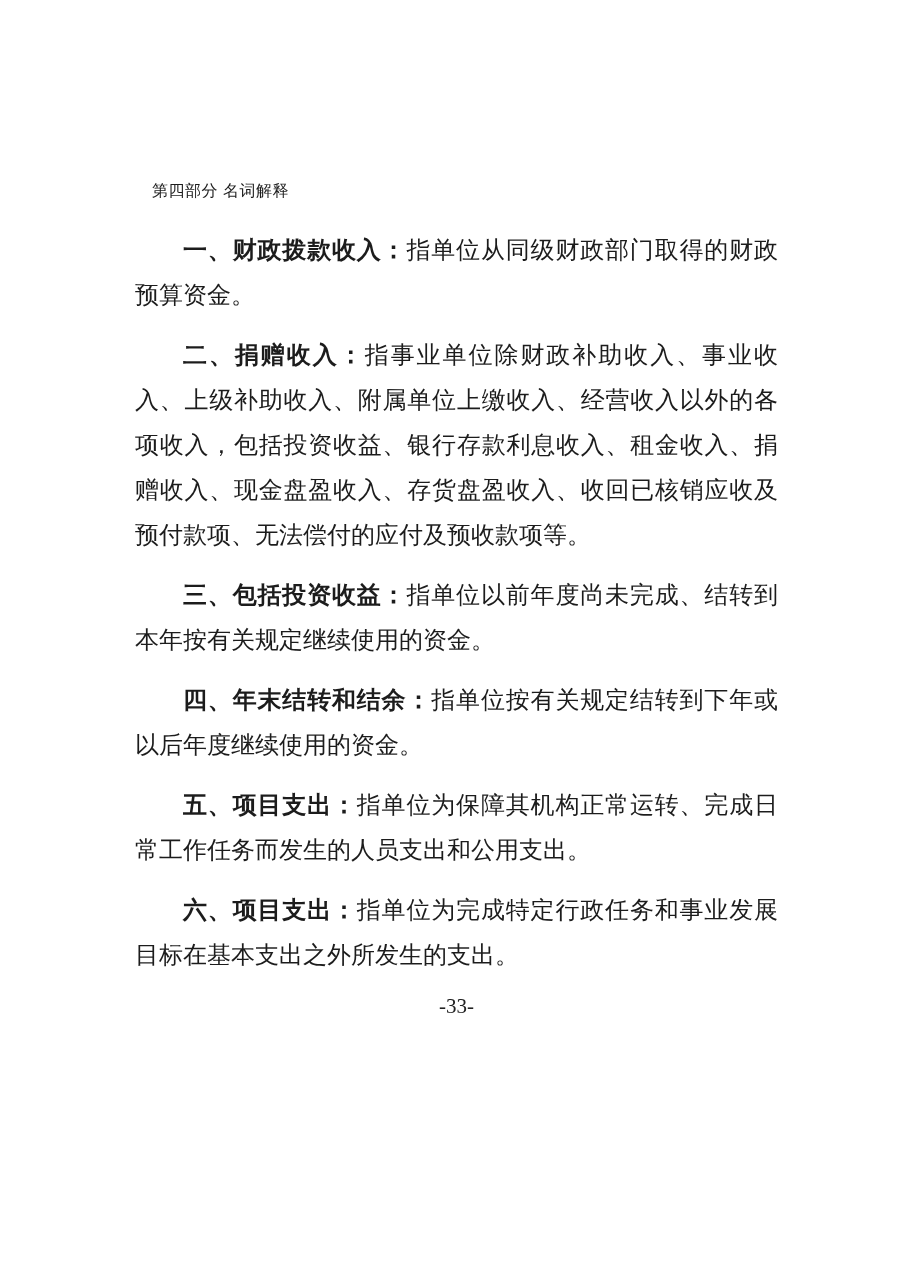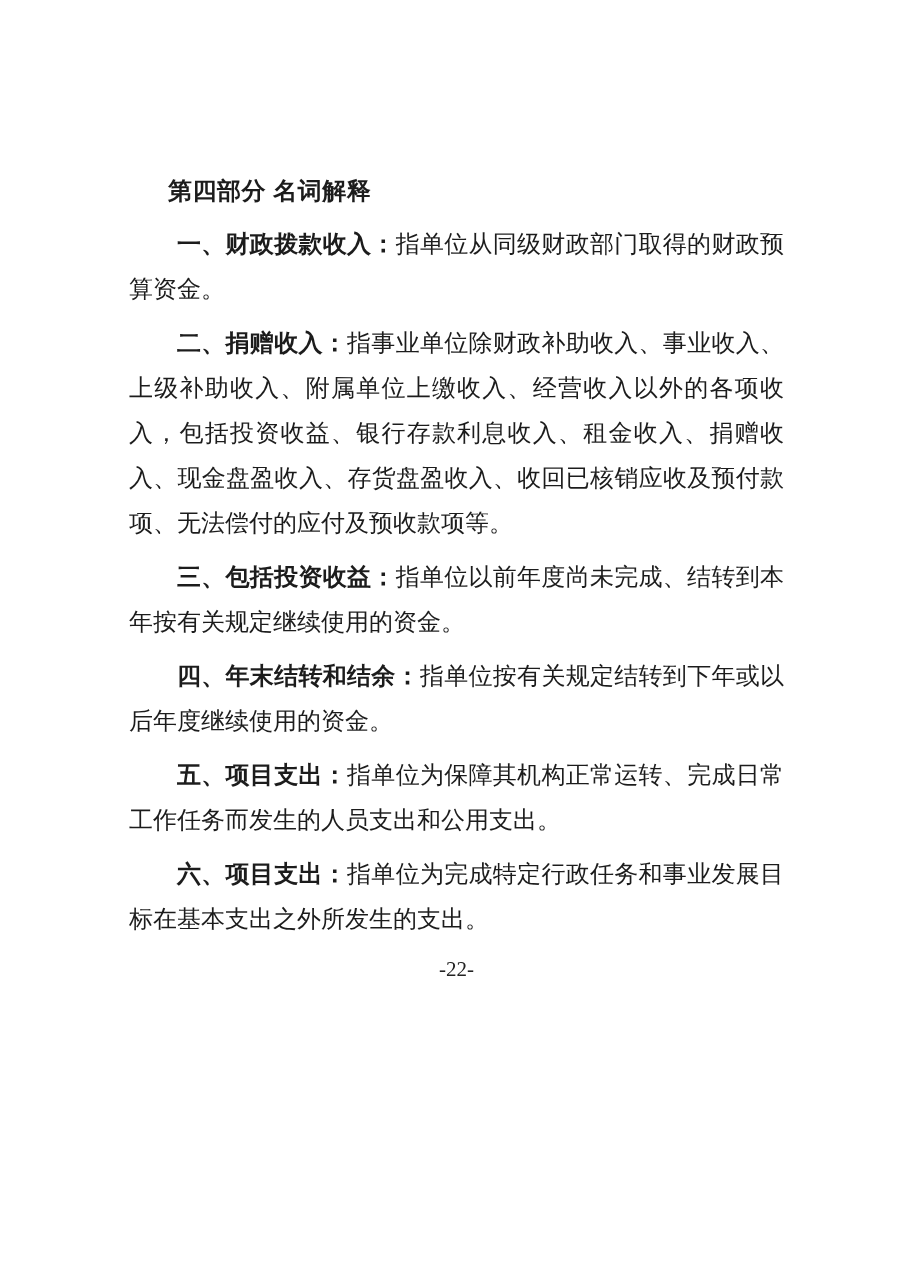--- a/index.html
+++ b/index.html
@@ -21,29 +21,29 @@
     overflow: hidden;
   }
   .content {
     position: absolute;
     left: 120px;
     top: 168px;
     width: 673px;
   }
   .doc-title {
     margin: 0;
-    font-size: 24px;
+    font-size: 16px;
     line-height: 45px;
-    font-weight: 700;
+    font-weight: 400;
     text-indent: 2em;
     font-family: "Liberation Sans", "DejaVu Sans", sans-serif;
     letter-spacing: 0.5px;
   }
   p.para {
-    margin: 9px;
+    margin: 15px;
     font-size: 24px;
     line-height: 45px;
     text-indent: 2em;
     text-align: justify;
     text-align-last: left;
     text-justify: inter-character;
     word-break: break-all;
   }
   p.para .term {
     font-weight: 700;
@@ -72,15 +72,15 @@
     <p class="para"><span class="term">三、包括投资收益：</span><span>指单位以前年度尚未完成、结转到本年按有关规定继续使用的资金。</span></p>
 
     <p class="para"><span class="term">四、年末结转和结余：</span><span>指单位按有关规定结转到下年或以后年度继续使用的资金。</span></p>
 
     <p class="para"><span class="term">五、项目支出：</span><span>指单位为保障其机构正常运转、完成日常工作任务而发生的人员支出和公用支出。</span></p>
 
     <p class="para"><span class="term">六、项目支出：</span><span>指单位为完成特定行政任务和事业发展目标在基本支出之外所发生的支出。</span></p>
 
 
 
-    <div class="page-number">-22-</div>
+    <div class="page-number">-33-</div>
   </div>
 </div>
 
 </body></html>

